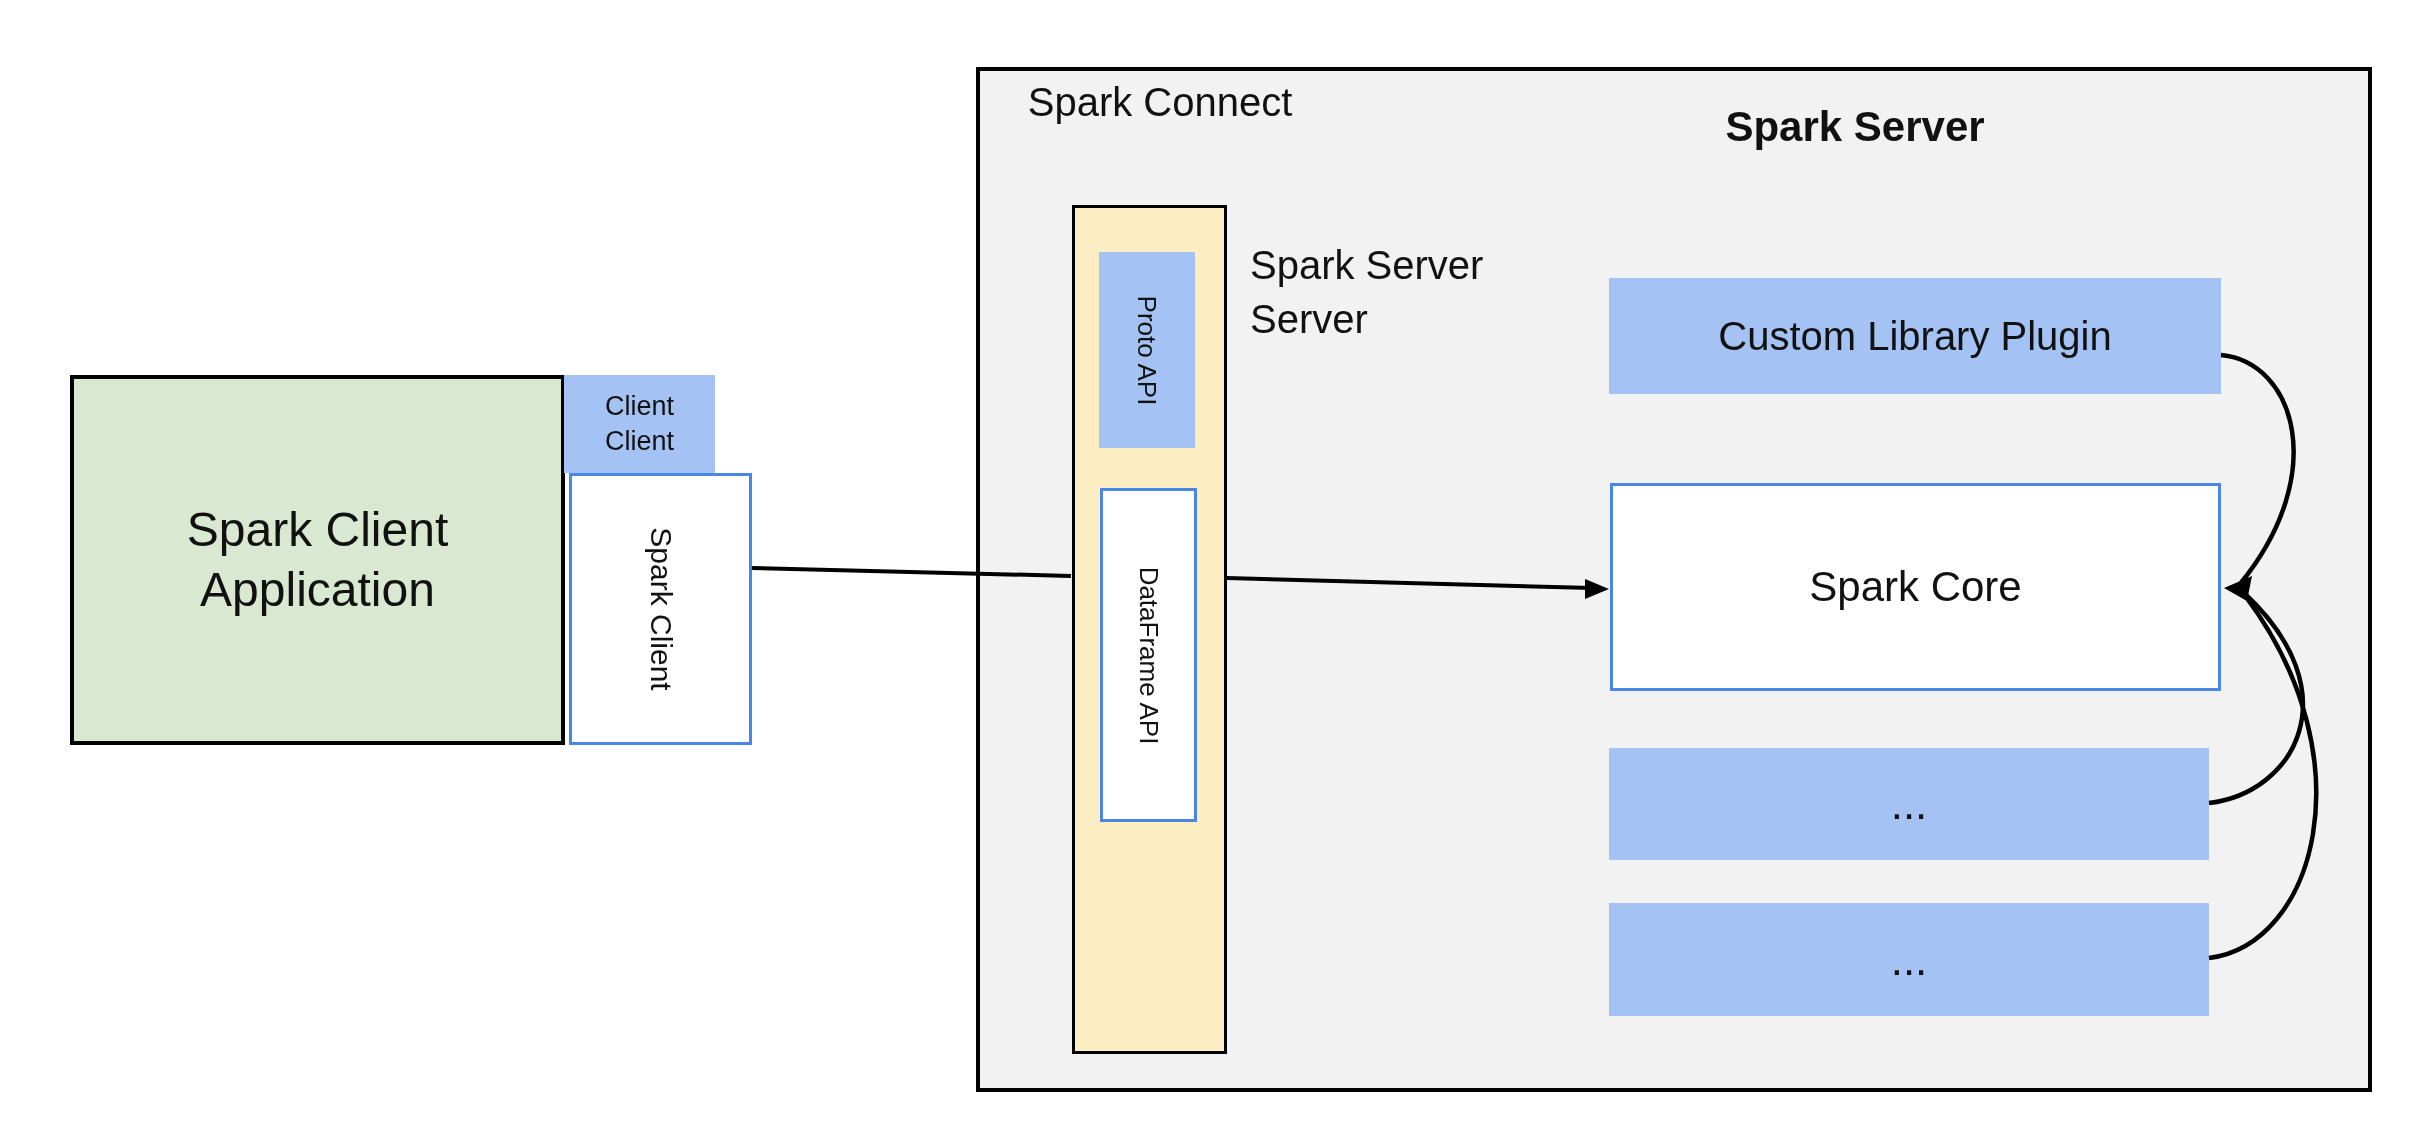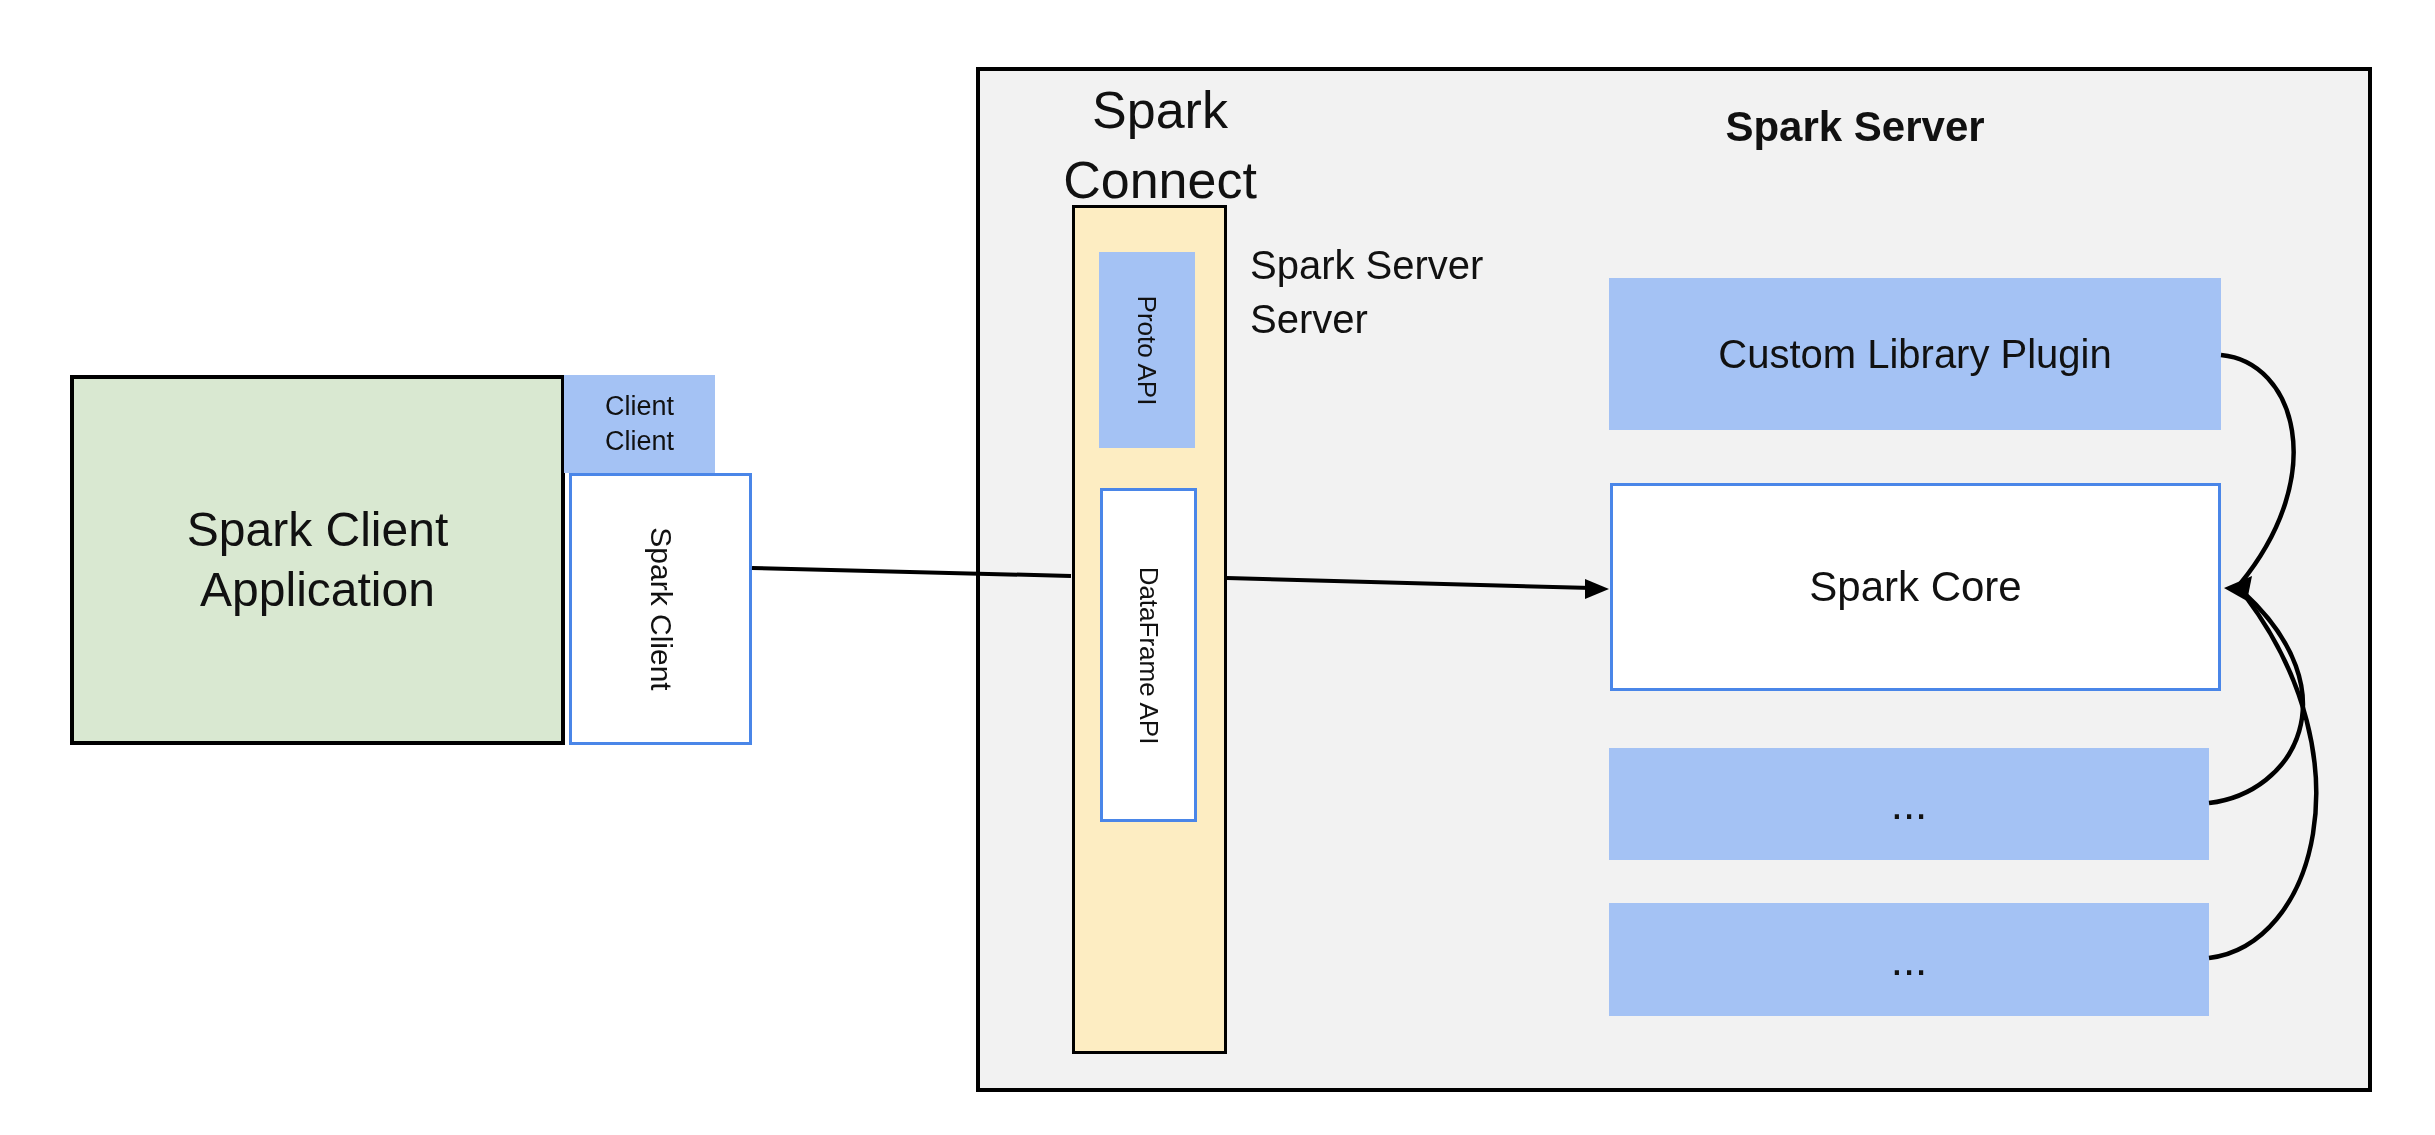--- a/index.html
+++ b/index.html
@@ -14,28 +14,28 @@
   .client-app{left:70px;top:375px;width:495px;height:370px;background:#d9e8d1;border:4px solid #000;font-size:48px;line-height:1.25;}
   .client-package{left:564px;top:375px;width:151px;height:98px;background:#a4c2f4;font-size:27px;line-height:1.3;}
   .spark-client{left:569px;top:473px;width:183px;height:272px;background:#fff;border:3px solid #4a86e8;}
 
   
   .connect-pillar{left:1072px;top:205px;width:155px;height:849px;background:#fdedc2;border:3px solid #000;}
   .proto-api{left:1099px;top:252px;width:96px;height:196px;background:#a4c2f4;}
   .dataframe-api{left:1100px;top:488px;width:97px;height:334px;background:#fff;border:3px solid #4a86e8;}
 
   
-  .custom-plugin{left:1609px;top:278px;width:612px;height:152px;background:#a4c2f4;font-size:40px;}
+  .custom-plugin{left:1609px;top:278px;width:612px;height:116px;background:#a4c2f4;font-size:40px;}
   .spark-core{left:1610px;top:483px;width:611px;height:208px;background:#fff;border:3px solid #4a86e8;font-size:42px;}
   .plugin-slot-1{left:1609px;top:748px;width:600px;height:112px;background:#a4c2f4;font-size:44px;}
   .plugin-slot-2{left:1609px;top:903px;width:600px;height:113px;background:#a4c2f4;font-size:44px;}
 
   
   .lbl{position:absolute;}
-  .connect-api-label{left:1010px;top:75px;width:300px;text-align:center;font-size:52px;line-height:1.35;}
+  .connect-api-label{left:1010px;top:75px;width:300px;text-align:center;font-size:40px;line-height:1.35;}
   .server-title{left:1705px;top:103px;width:300px;text-align:center;font-size:42px;font-weight:bold;}
   .server-lib-label{left:1250px;top:238px;width:330px;text-align:left;font-size:40px;line-height:1.35;}
 
   
   .vwrap{display:flex;align-items:center;justify-content:center;overflow:visible;}
   .vtext{transform:rotate(90deg);white-space:nowrap;}
   .spark-client .vtext{font-size:30px;}
   .proto-api .vtext{font-size:26px;}
   .dataframe-api .vtext{font-size:26px;}
 

